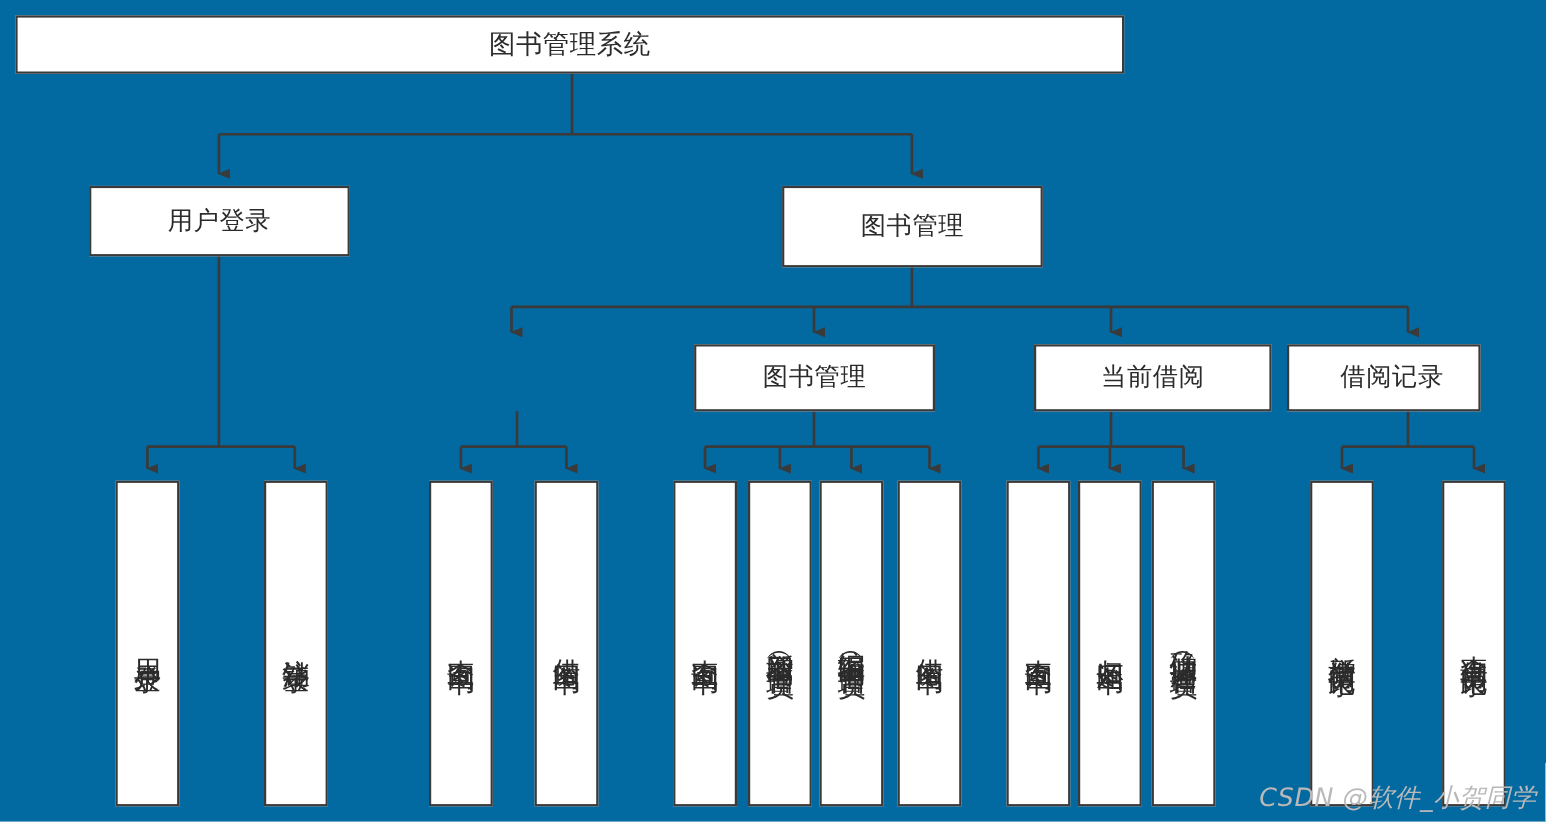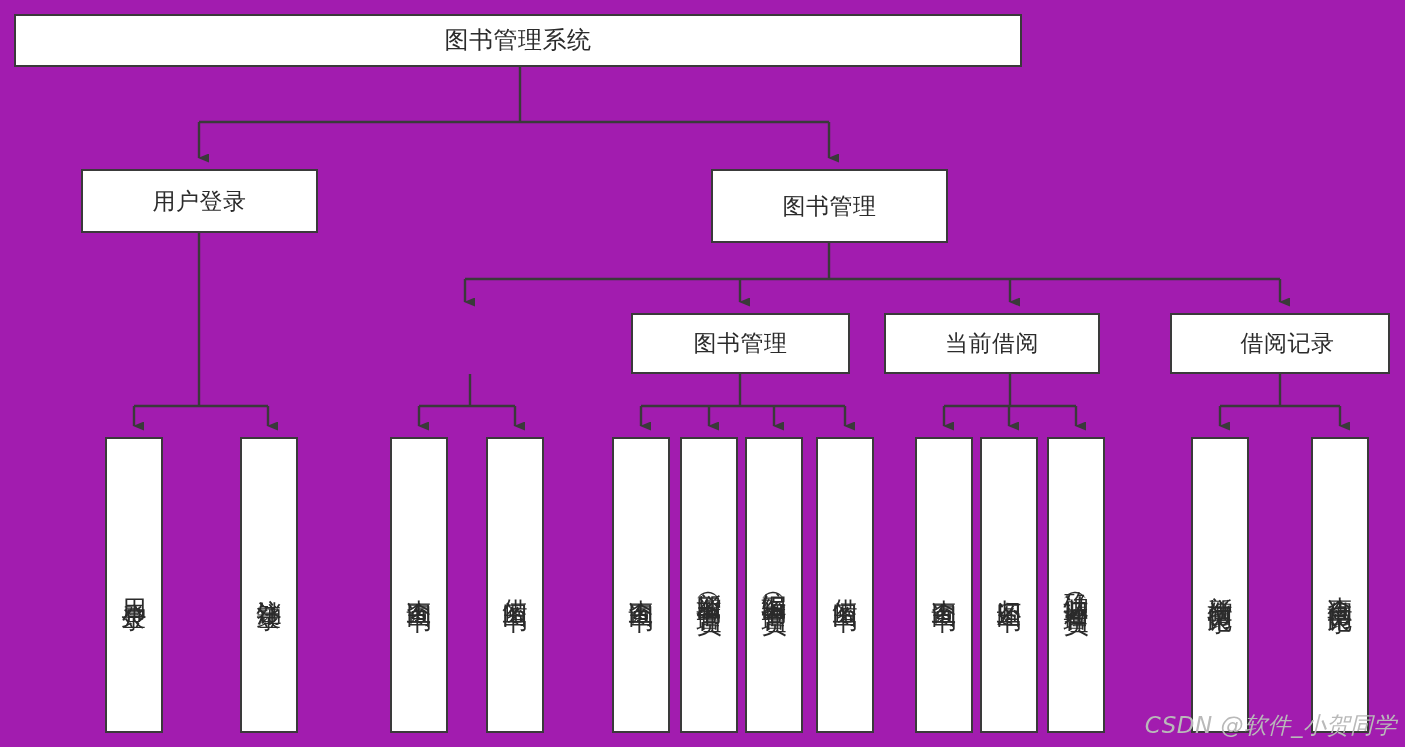--- a/index.html
+++ b/index.html
@@ -7,21 +7,21 @@
     padding: 0;
     background: #ffffff;
   }
   body {
     font-family: "DejaVu Sans", "Liberation Sans", sans-serif;
   }
   #canvas {
     position: relative;
     width: 1405px;
     height: 747px;
-    background: #a21caf;
+    background: #0369a1;
     overflow: hidden;
   }
   #edges {
     position: absolute;
     left: 0;
     top: 0;
     width: 1405px;
     height: 747px;
     pointer-events: none;
   }
@@ -135,24 +135,24 @@
   <div class="node horiz" style="left:81px; top:169px; width:237px; height:64px;">
     <span class="node-label">用户登录</span>
   </div>
   <div class="node horiz" style="left:711px; top:169px; width:237px; height:74px;">
     <span class="node-label">图书管理</span>
   </div>
 
   <div class="node horiz" style="left:631px; top:313px; width:219px; height:61px;">
     <span class="node-label">图书管理</span>
   </div>
-  <div class="node horiz" style="left:884px; top:313px; width:216px; height:61px;">
+  <div class="node horiz" style="left:940px; top:313px; width:216px; height:61px;">
     <span class="node-label">当前借阅</span>
   </div>
-  <div class="node horiz" style="left:1170px; top:313px; width:220px; height:61px;padding-left:15px;">
+  <div class="node horiz" style="left:1170px; top:313px; width:176px; height:61px;padding-left:15px;">
     <span class="node-label">借阅记录</span>
   </div>
 
   <div class="node vert" style="left:105px; top:437px; width:58px; height:296px;">
     <span class="node-label">用户登录</span>
   </div>
   <div class="node vert" style="left:240px; top:437px; width:58px; height:296px;">
     <span class="node-label">注销登录</span>
   </div>
 

